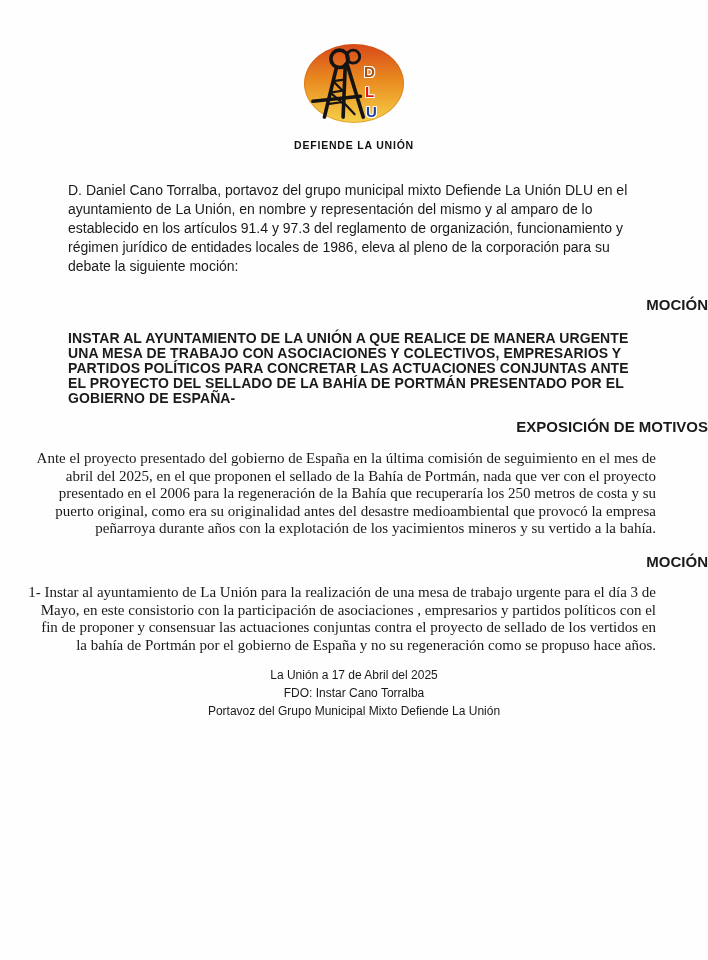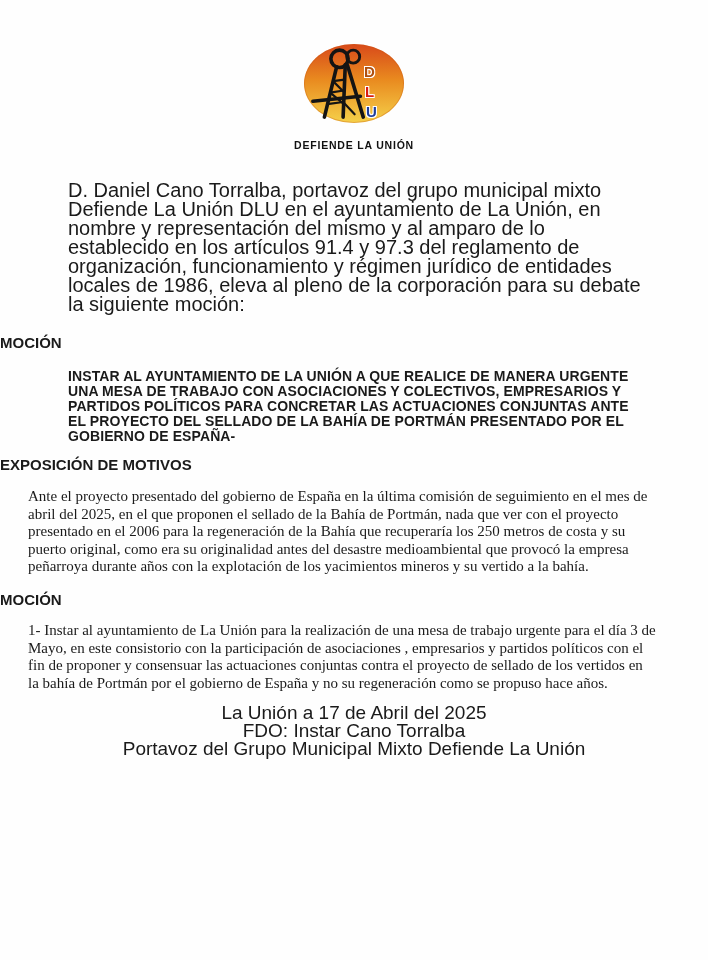--- a/index.html
+++ b/index.html
@@ -59,60 +59,61 @@
 
   
   .address-heading {
     margin-top: 10px;
     text-align: center;
     font-weight: bold;
     font-size: 15px;
     letter-spacing: 0.1px;
   }
   .center-heading {
-    text-align: left;
+    text-align: right;
     font-weight: bold;
     font-size: 15px;
   }
 
   
   .sans-par {
     margin: 0 58px 0 68px;
-    font-size: 20px;
+    font-size: 14px;
     line-height: 19px;
     text-align: left;
   }
   .bold-par {
     margin: 0 58px 0 68px;
     font-size: 14px;
     line-height: 15px;
     font-weight: bold;
     letter-spacing: 0.1px;
   }
   .serif-par {
     margin: 0 52px 0 28px;
     font-family: "Liberation Serif", serif;
     font-size: 15px;
     line-height: 17.6px;
+    text-align: right;
   }
 
   .mt-intro   { margin-top: 30px; }
   .mt-moc1    { margin-top: 20px; }
   .mt-instar  { margin-top: 18px; }
   .mt-expo    { margin-top: 12px; }
   .mt-expop1  { margin-top: 15px; }
   .mt-lead    { margin-top: 28px; }
   .mt-moc2    { margin-top: 15px; }
   .mt-item    { margin-top: 14px; }
 
   
   .footer {
     margin-top: 12px;
     text-align: center;
-    font-size: 19px;
+    font-size: 12px;
     line-height: 18px;
   }
 </style>
 </head>
 <body>
 
 <div class="page">
 
   <div class="logo-wrap">
     <div class="logo-circle" style="background: linear-gradient(rgb(216, 73, 26) 0%, rgb(233, 138, 31) 45%, rgb(245, 209, 74) 100%);">

